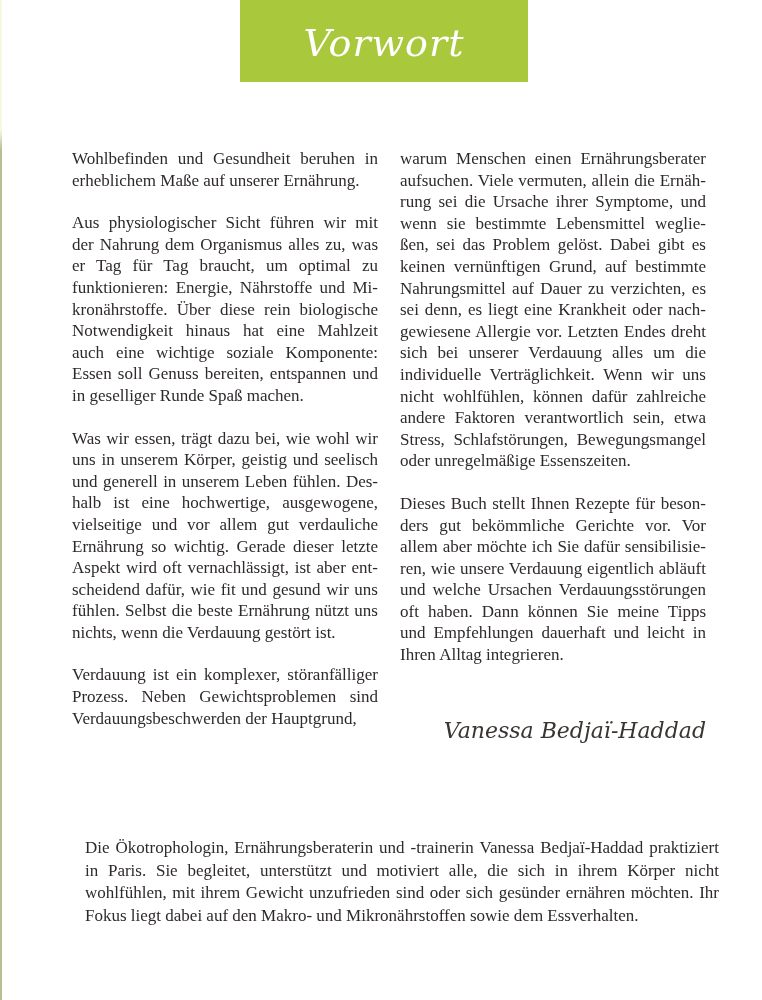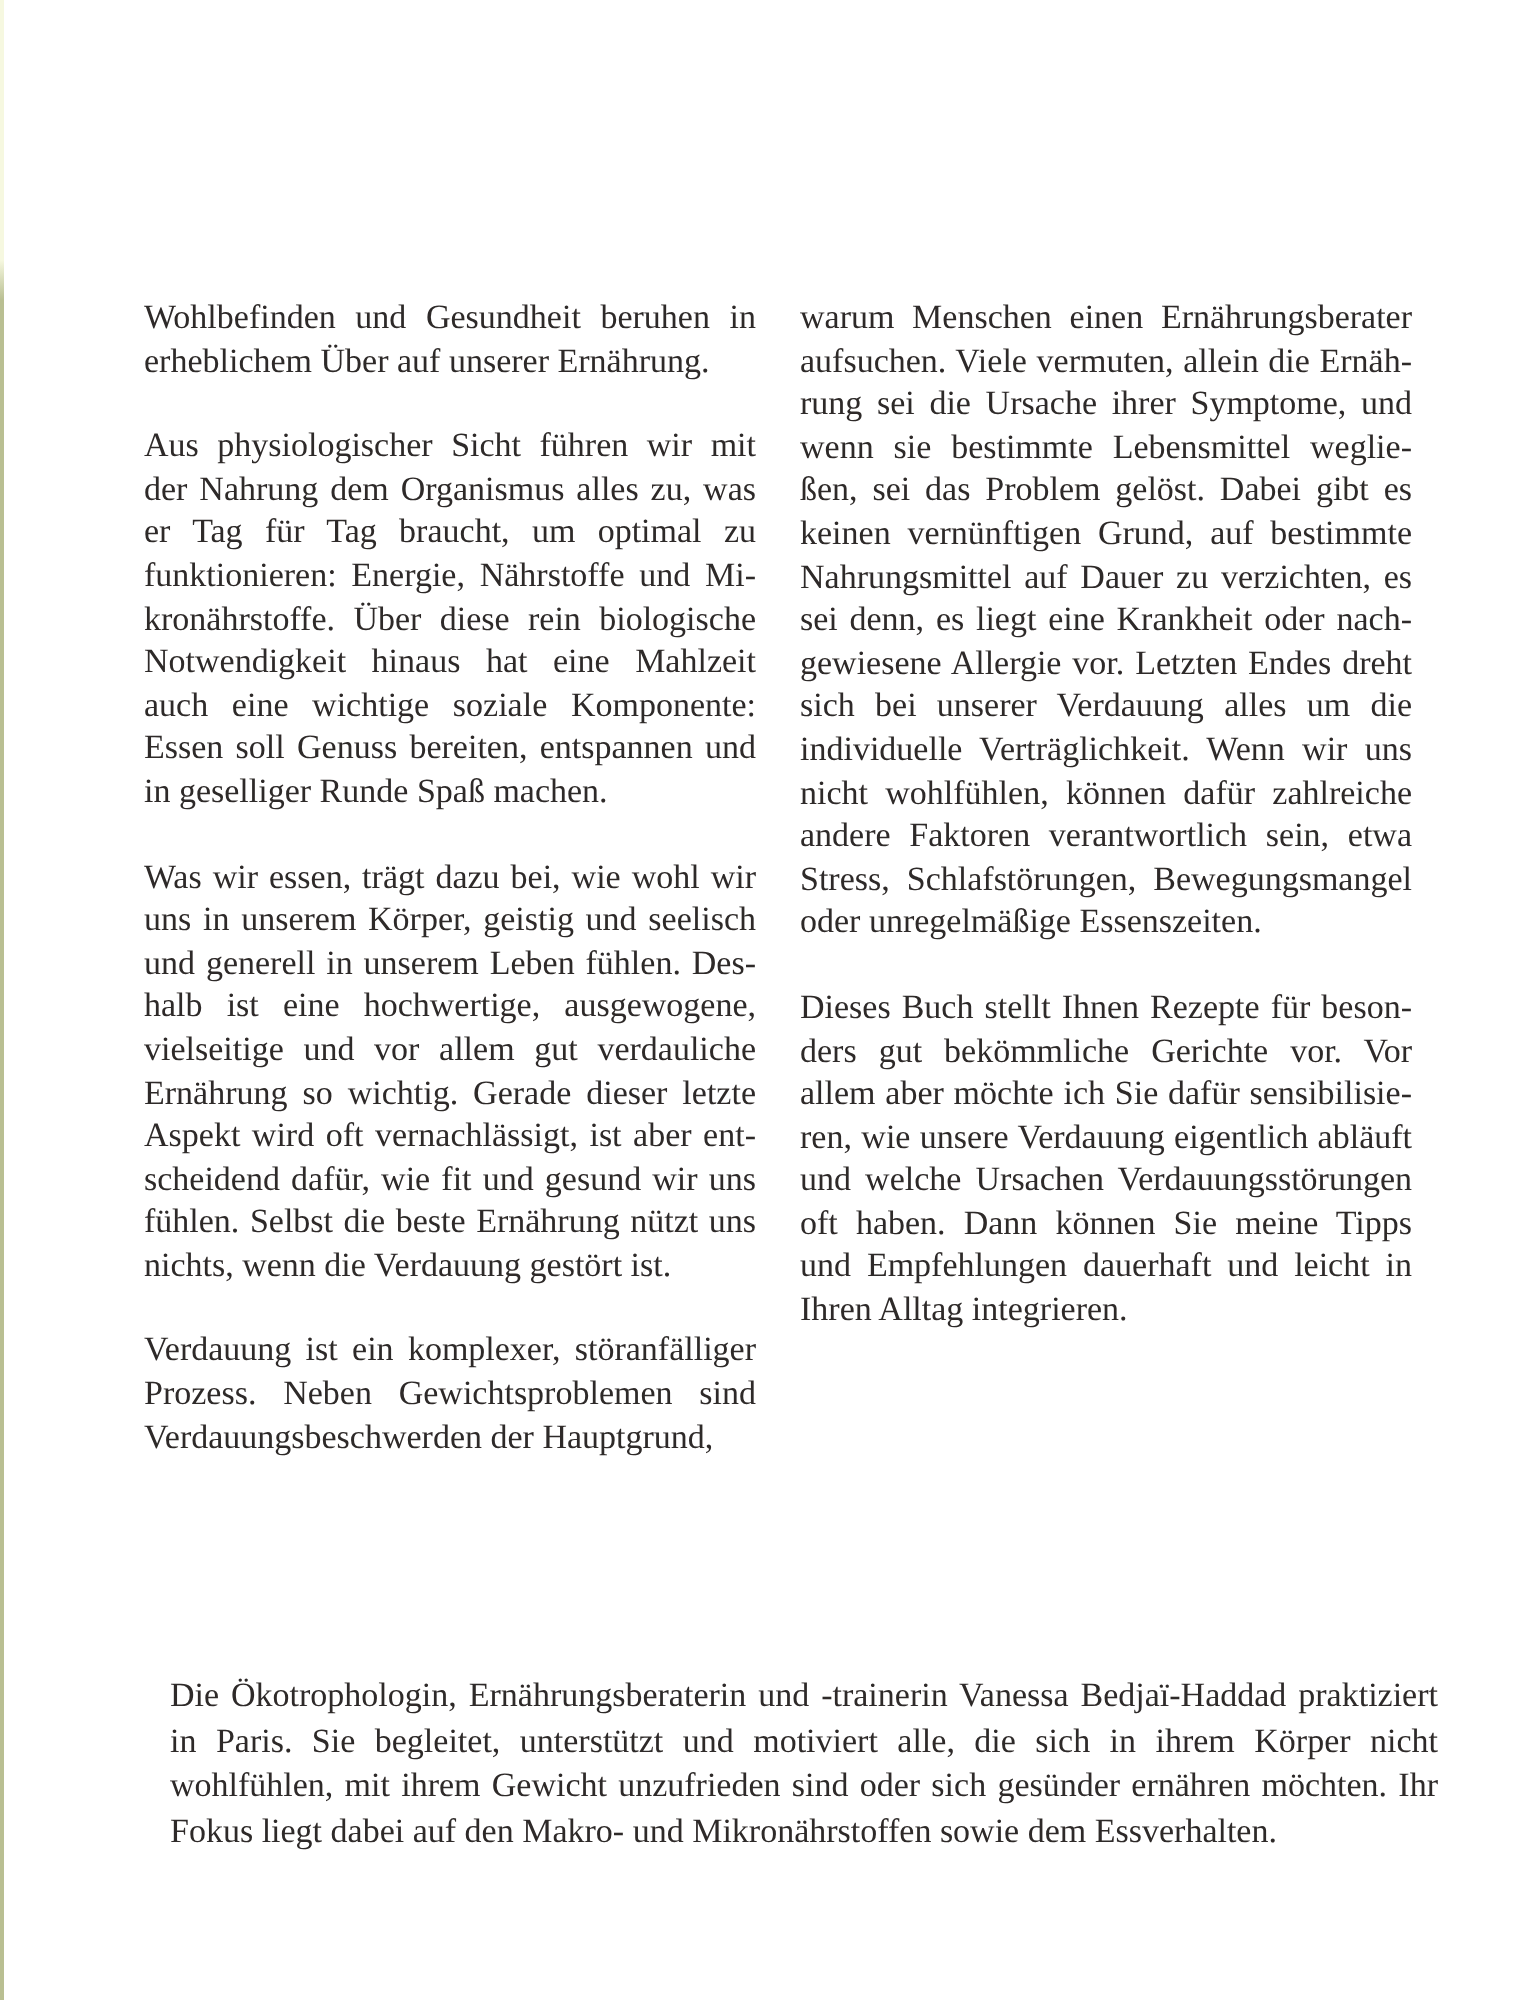--- a/index.html
+++ b/index.html
@@ -67,30 +67,34 @@
     margin: 13px;
   }
 </style>
 </head>
 <body>
 
 <div class="page">
 
   <div class="edge-line"></div>
 
+  <div class="header-box">
+    <span class="header-title">Vorwort</span>
+  </div>
 
   <div class="columns">
     <div class="col">
-      <p>Wohlbefinden und Gesundheit beruhen in erheblichem Über auf unserer Ernährung.</p>
+      <p>Wohlbefinden und Gesundheit beruhen in erheblichem Maße auf unserer Ernährung.</p>
       <p>Aus physiologischer Sicht führen wir mit der Nahrung dem Organismus alles zu, was er Tag für Tag braucht, um optimal zu funktionieren: Energie, Nährstoffe und Mi­kronährstoffe. Über diese rein biologische Notwendigkeit hinaus hat eine Mahlzeit auch eine wichtige soziale Komponente: Essen soll Genuss bereiten, entspannen und in geselliger Runde Spaß machen.</p>
       <p>Was wir essen, trägt dazu bei, wie wohl wir uns in unserem Körper, geistig und seelisch und generell in unserem Leben fühlen. Des­halb ist eine hochwertige, ausgewogene, vielseitige und vor allem gut verdauliche Ernährung so wichtig. Gerade dieser letzte Aspekt wird oft vernachlässigt, ist aber ent­scheidend dafür, wie fit und gesund wir uns fühlen. Selbst die beste Ernährung nützt uns nichts, wenn die Verdauung gestört ist.</p>
       <p>Verdauung ist ein komplexer, störanfälliger Prozess. Neben Gewichtsproblemen sind Verdauungsbeschwerden der Hauptgrund,</p>
     </div>
     <div class="col">
       <p>warum Menschen einen Ernährungsberater aufsuchen. Viele vermuten, allein die Ernäh­rung sei die Ursache ihrer Symptome, und wenn sie bestimmte Lebensmittel weglie­ßen, sei das Problem gelöst. Dabei gibt es keinen vernünftigen Grund, auf bestimmte Nahrungsmittel auf Dauer zu verzichten, es sei denn, es liegt eine Krankheit oder nach­gewiesene Allergie vor. Letzten Endes dreht sich bei unserer Verdauung alles um die individuelle Verträglichkeit. Wenn wir uns nicht wohlfühlen, können dafür zahlreiche andere Faktoren verantwortlich sein, etwa Stress, Schlafstörungen, Bewegungsmangel oder unregelmäßige Essenszeiten.</p>
       <p>Dieses Buch stellt Ihnen Rezepte für beson­ders gut bekömmliche Gerichte vor. Vor allem aber möchte ich Sie dafür sensibilisie­ren, wie unsere Verdauung eigentlich abläuft und welche Ursachen Verdauungsstörungen oft haben. Dann können Sie meine Tipps und Empfehlungen dauerhaft und leicht in Ihren Alltag integrieren.</p>
     </div>
   </div>
 
+  <p class="signature">Vanessa Bedjaï-Haddad</p>
 
   <p class="footer-bio">Die Ökotrophologin, Ernährungsberaterin und -trainerin Vanessa Bedjaï-Haddad prakti­ziert in Paris. Sie begleitet, unterstützt und motiviert alle, die sich in ihrem Körper nicht wohlfühlen, mit ihrem Gewicht unzufrieden sind oder sich gesünder ernähren möchten. Ihr Fokus liegt dabei auf den Makro- und Mikronährstoffen sowie dem Essverhalten.</p>
 
 </div>
 
 </body></html>

